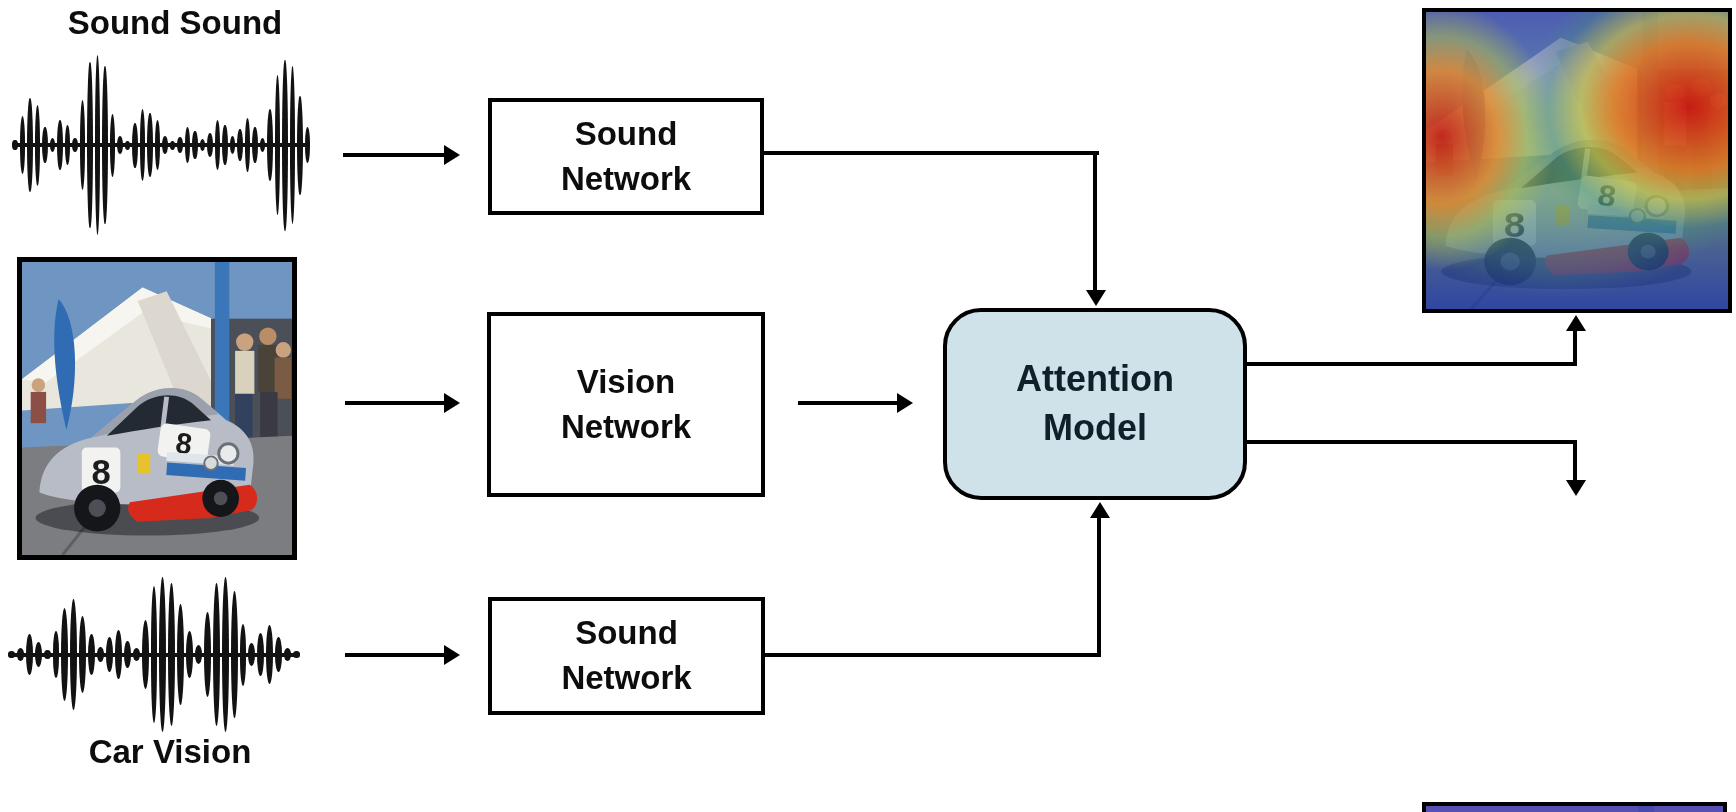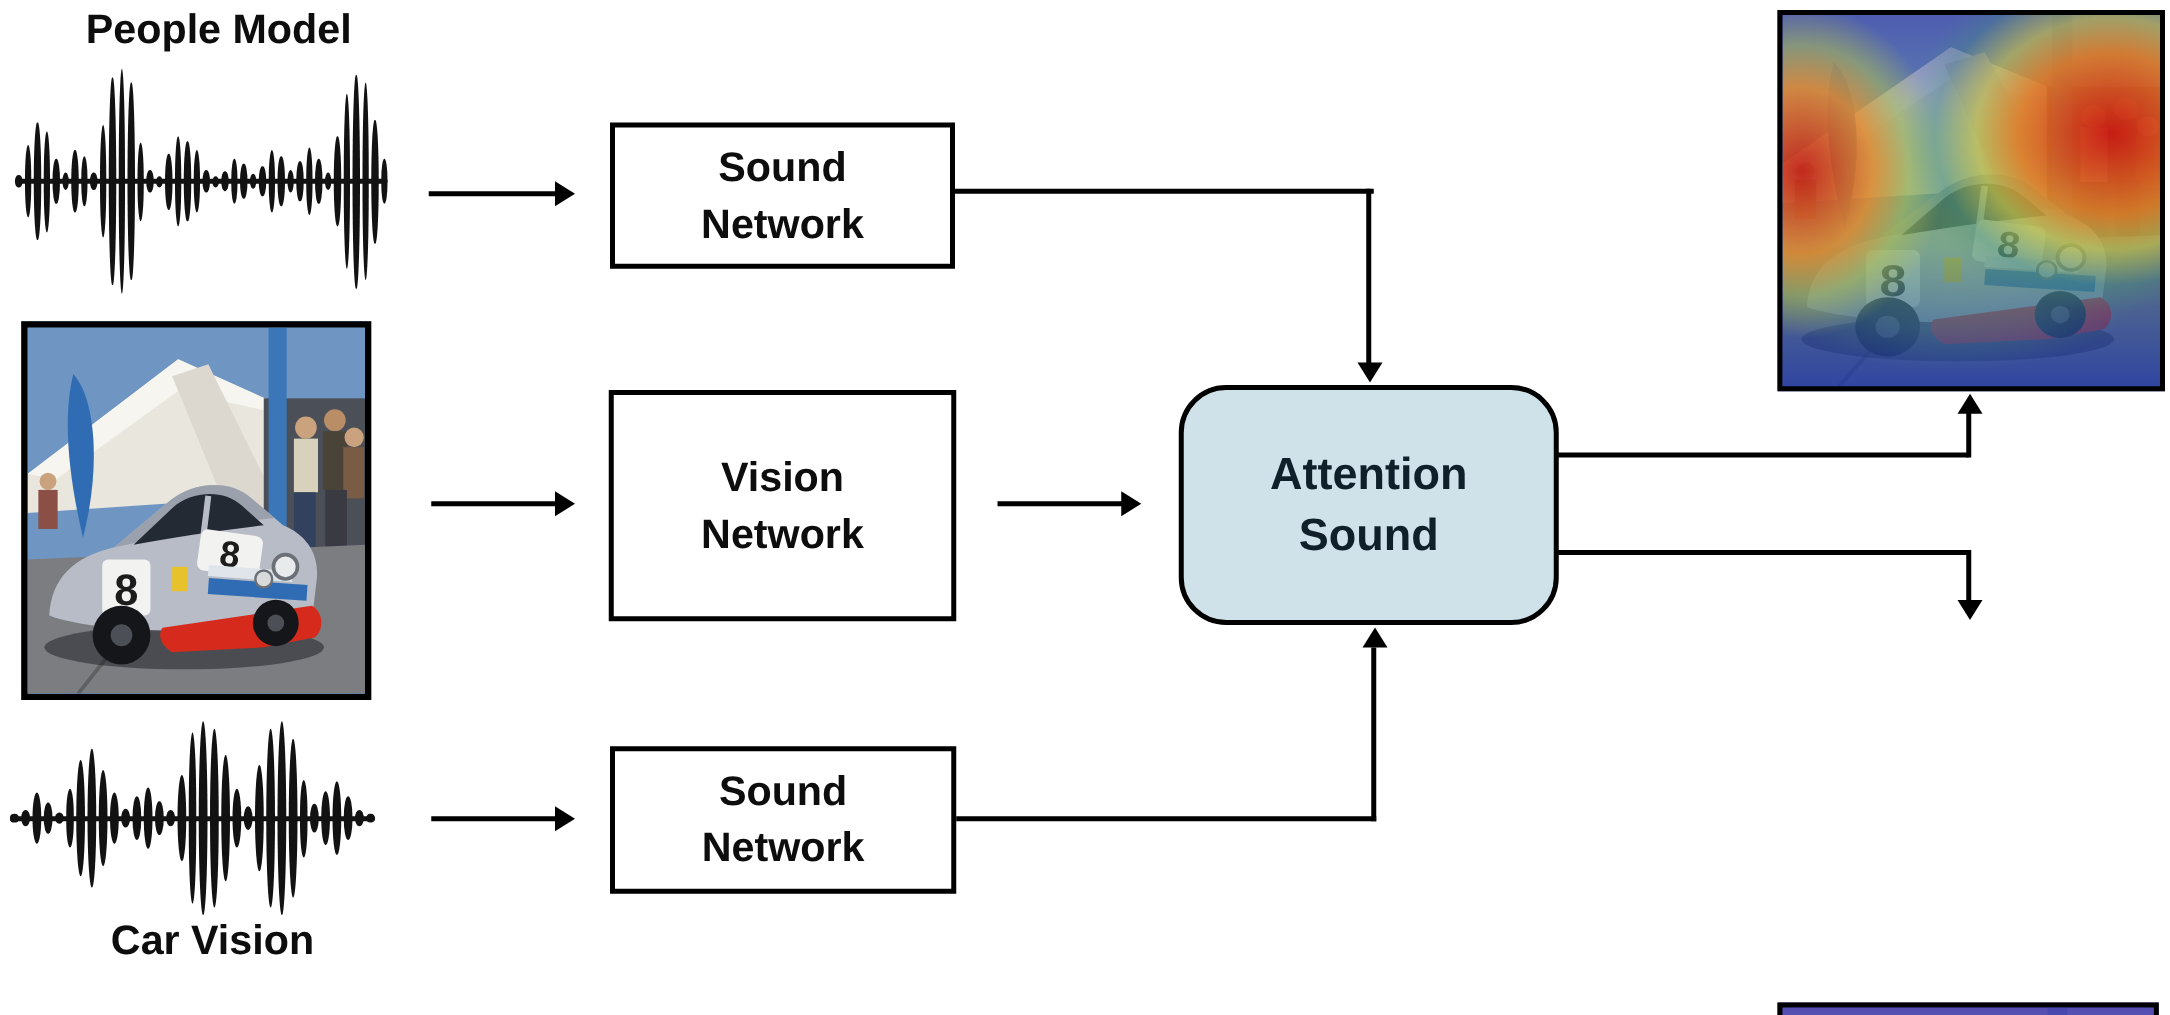--- a/index.html
+++ b/index.html
@@ -98,21 +98,21 @@
       <circle cx="196" cy="206" r="7" fill="#d8dadc" stroke="#6b7077" stroke-width="2"></circle>
       <path d="M112,246 L236,228 C246,234 246,248 238,254 L196,262 L120,266 C110,260 108,252 112,246 Z" fill="#d62b1c"></path>
       <circle cx="78" cy="252" r="24" fill="#14161a"></circle>
         <circle cx="78" cy="252" r="9" fill="#4c4f55"></circle>
       <circle cx="206" cy="242" r="19" fill="#14161a"></circle>
         <circle cx="206" cy="242" r="7" fill="#4c4f55"></circle>
     </g>
   </symbol>
 </svg>
 
-<div class="abs side-label" style="left:40px;top:4px;width:270px;">People Model</div>
+<div class="abs side-label" style="left:40px;top:4px;width:270px;">Sound Sound</div>
 
 <div class="abs wave" style="left:12px;top:55px;width:298px;height:180px;">
   <div class="midline"></div>
 <div class="bar" style="height: 6%;"></div>
     <div class="bar" style="height: 32%;"></div>
     <div class="bar" style="height: 52%;"></div>
     <div class="bar" style="height: 45%;"></div>
     <div class="bar" style="height: 20%;"></div>
     <div class="bar" style="height: 8%;"></div>
     <div class="bar" style="height: 28%;"></div>
@@ -219,21 +219,21 @@
 
 <div class="abs h-line" style="left:762px;top:151px;width:337px;height:4px;"></div>
 <div class="abs v-line" style="left:1093px;top:151px;width:4px;height:141px;"></div>
 <div class="abs ah-down" style="left:1086px;top:290px;"></div>
 
 <div class="abs h-line" style="left:765px;top:653px;width:336px;height:4px;"></div>
 <div class="abs v-line" style="left:1097px;top:518px;width:4px;height:139px;"></div>
 <div class="abs ah-up" style="left:1090px;top:502px;"></div>
 
 <div class="abs node attention" style="left:943px;top:308px;width:304px;height:192px;">Attention
-Sound</div>
+Model</div>
 
 <div class="abs h-line" style="left:1245px;top:362px;width:330px;height:4px;"></div>
 <div class="abs v-line" style="left:1573px;top:330px;width:4px;height:36px;"></div>
 <div class="abs ah-up" style="left:1566px;top:315px;"></div>
 
 <div class="abs h-line" style="left:1245px;top:440px;width:330px;height:4px;"></div>
 <div class="abs v-line" style="left:1573px;top:440px;width:4px;height:42px;"></div>
 <div class="abs ah-down" style="left:1566px;top:480px;"></div>
 
 <div class="abs heatimg" style="left:1422px;top:8px;width:310px;height:305px;">

